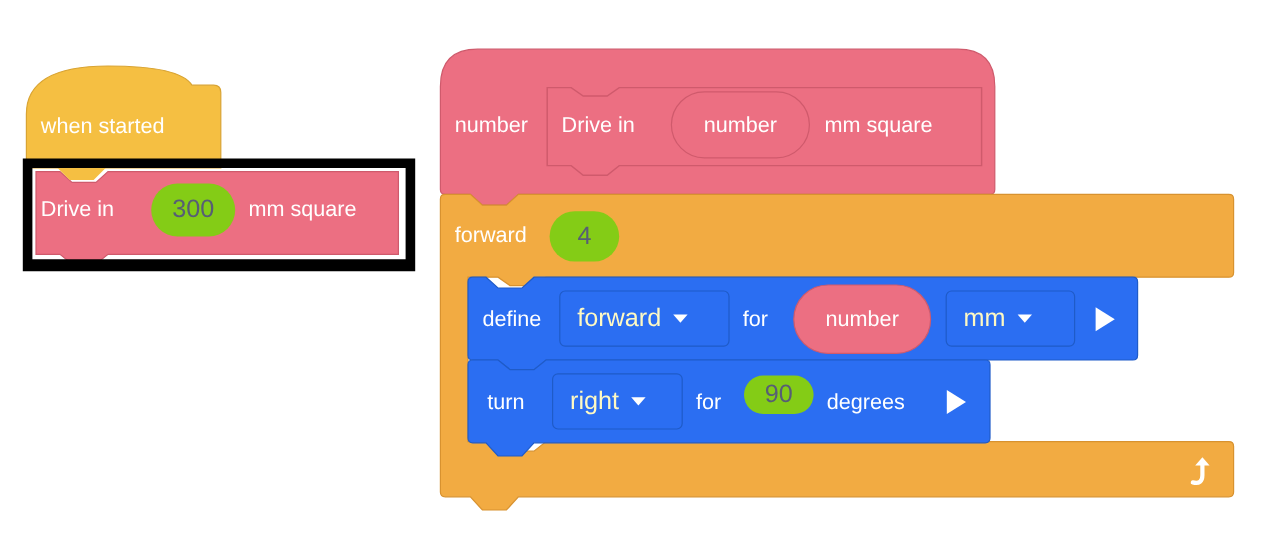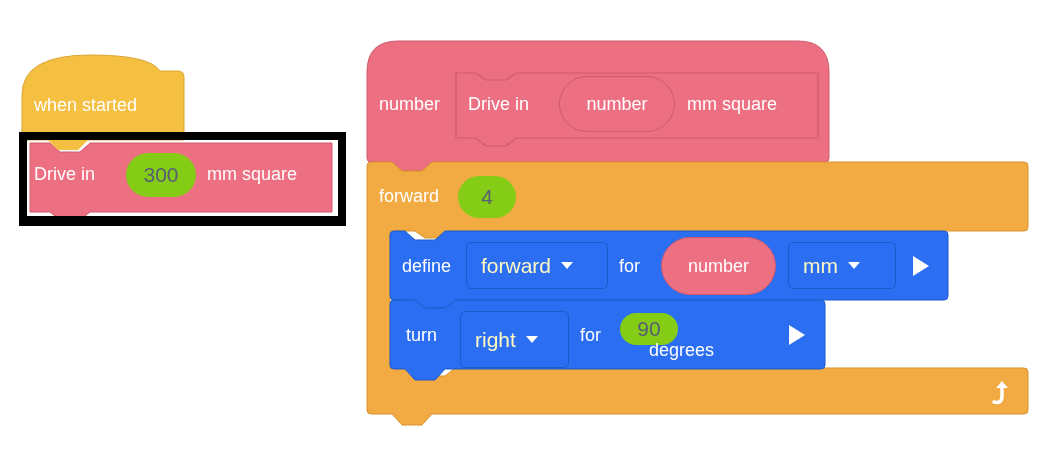--- a/index.html
+++ b/index.html
@@ -66,20 +66,20 @@
 <div class="abs" style="left:661px;top:237px;width:115px;height:58px;background:#ec6f82;border:1px solid #cf5a6c;border-radius:29px;box-sizing:border-box;display:flex;align-items:center;justify-content:center;">
   <span class="txt">number</span>
 </div>
 <div class="dd" style="left:788px;top:242px;width:108px;height:47px;">
   <span>mm</span>
   <span class="caret"></span>
 </div>
 <div class="play" style="left:913px;top:256px;"></div>
 
 <div class="abs txt" style="left:406px;top:326px;">turn</div>
-<div class="dd" style="left:460px;top:311px;width:109px;height:57px;">
+<div class="dd" style="left:460px;top:311px;width:109px;height:47px;">
   <span>right</span>
   <span class="caret"></span>
 </div>
 <div class="abs txt" style="left:580px;top:326px;">for</div>
 <div class="oval" style="left:620px;top:313px;width:58px;height:32px;">90</div>
-<div class="abs txt" style="left:649px;top:326px;margin-top:15px;">degrees</div>
+<div class="abs txt" style="left:689px;top:326px;">degrees</div>
 <div class="play" style="left:789px;top:325px;"></div>
 
 </body></html>

